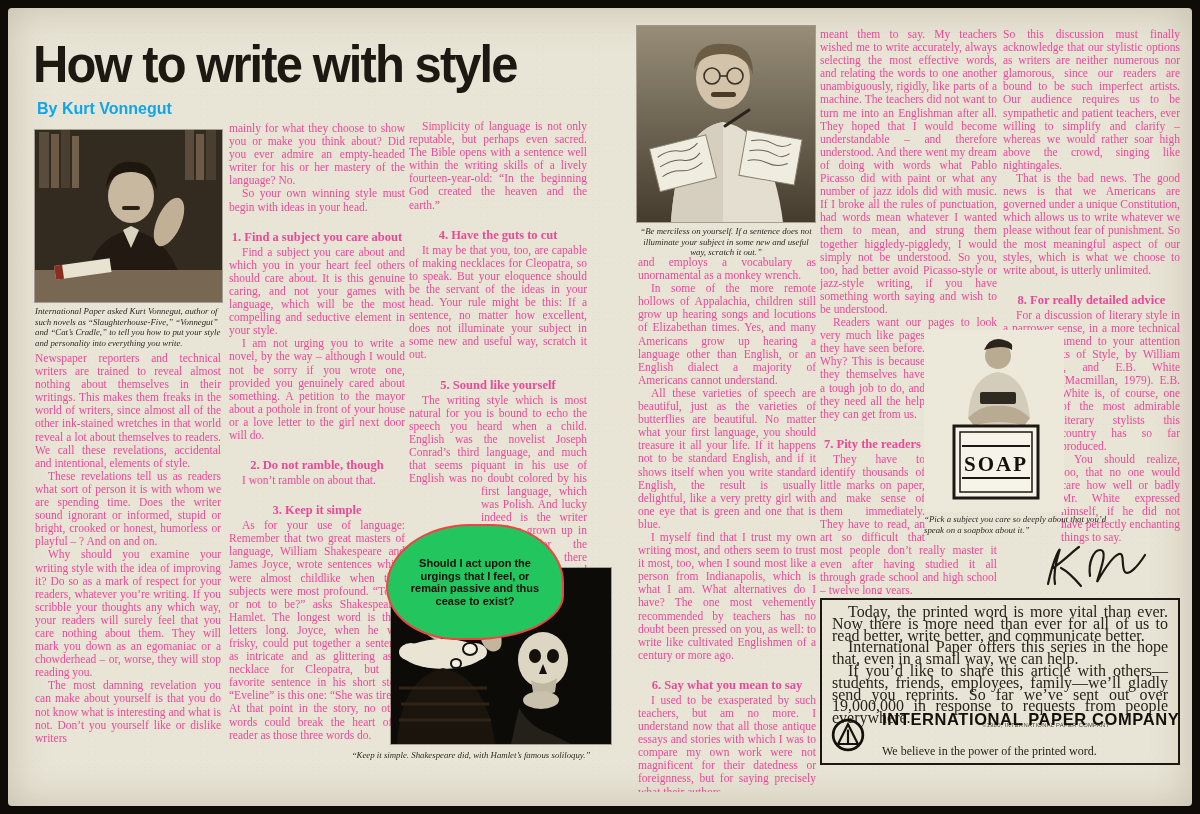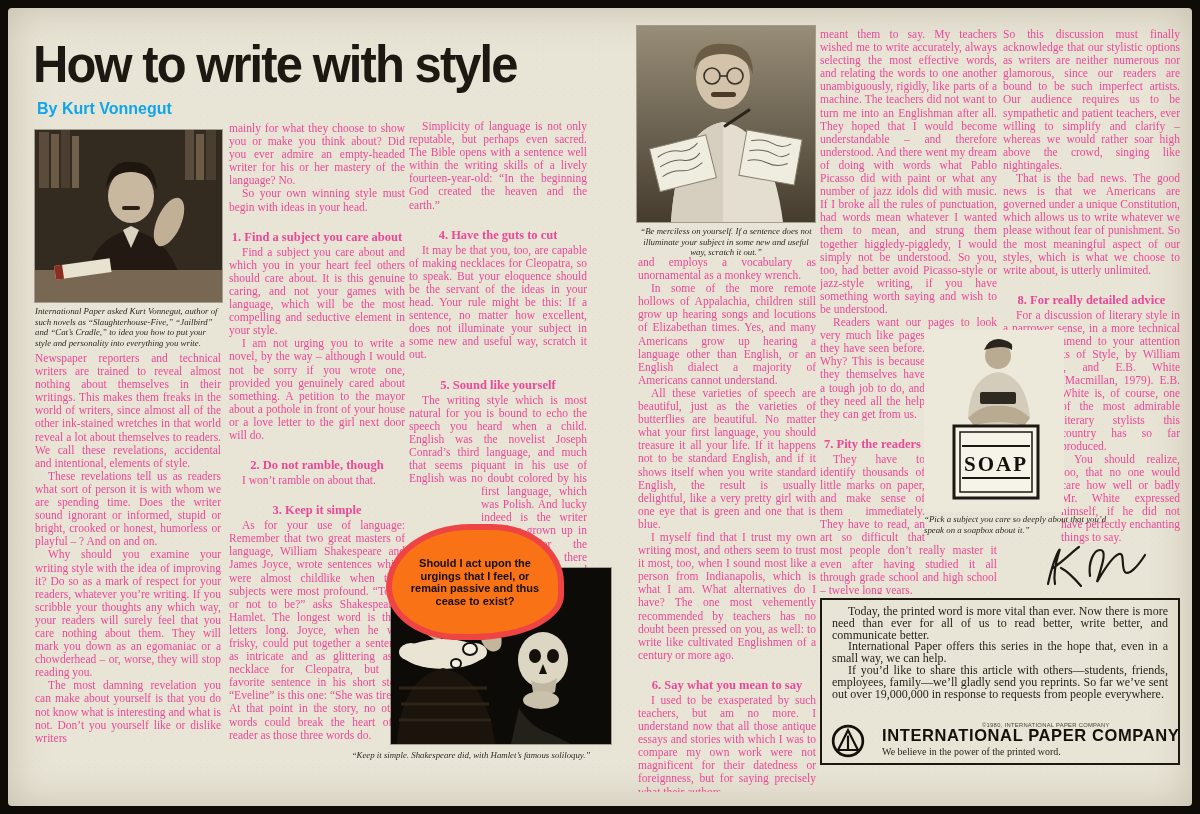--- a/index.html
+++ b/index.html
@@ -24,43 +24,43 @@
   #col5 .cut{float:right;clear:right;width:72px;height:206px;}
   #col6 .push{float:left;width:0;height:352px;}
   #col6 .cut{float:left;clear:left;width:58px;height:182px;}
   
   .caption{position:absolute;font-style:italic;font-size:8.8px;line-height:10.6px;color:#2e2820;}
   .caption.center{text-align:center;}
   
   .photo{position:absolute;overflow:hidden;box-shadow:0 0 0 1px rgba(40,30,20,.35);}
   .photo svg{display:block;}
   
-  .thought-bubble{position:absolute;left:386px;top:524px;width:178px;height:116px;background:#f97316;
-      border:6px solid #ef4444;border-radius:54% 46% 58% 46% / 62% 58% 44% 52%;
+  .thought-bubble{position:absolute;left:386px;top:524px;width:178px;height:116px;background:#22c55e;
+      border:2px solid #ef4444;border-radius:54% 46% 58% 46% / 62% 58% 44% 52%;
       display:flex;align-items:center;justify-content:center;text-align:center;
       font-family:"Liberation Sans",sans-serif;font-weight:bold;font-size:11px;line-height:12.5px;color:#14100c;
       padding:6px 14px;box-sizing:border-box;z-index:6;}
   .tb-dot{position:absolute;background:#f3f0e4;border:2px solid #171310;border-radius:50%;z-index:6;}
   .speech-bubble{position:absolute;left:64px;top:30px;width:52px;background:#f1eee2;border-radius:9px;
       padding:5px 3px;text-align:center;font-family:"Liberation Sans",sans-serif;font-weight:bold;
       font-size:10.5px;line-height:11.5px;color:#14100c;z-index:5;}
   .speech-bubble::after{content:"";position:absolute;right:-9px;bottom:8px;border:7px solid transparent;
       border-left-color:#f1eee2;}
   
   .signature{position:absolute;left:1038px;top:538px;z-index:4;}
   
   .footer-box{position:absolute;left:820px;top:598px;width:360px;height:167px;border:2px solid #1c1712;
       box-sizing:border-box;padding:6px 10px 4px;color:#29231b;}
-  .footer-box .para{font-size:12px;line-height:11.8px;text-indent:16px;text-align:justify;}
+  .footer-box .para{font-size:16px;line-height:11.8px;text-indent:16px;text-align:justify;}
   .copyright{position:absolute;left:160px;top:122px;font-size:5.8px;letter-spacing:.3px;color:#4a4336;
       font-family:"Liberation Sans",sans-serif;}
   .logo-row{position:absolute;left:8px;bottom:4px;display:flex;align-items:center;gap:16px;}
   .company{font-family:"Liberation Sans",sans-serif;font-weight:bold;font-size:16.5px;letter-spacing:.6px;
       color:#14100b;white-space:nowrap;}
-  .tagline{font-size:10px;color:#241f17;margin-top:1px;}
+  .tagline{font-size:12px;color:#241f17;margin-top:15px;}
 </style>
 </head>
 <body>
 
 <div id="ad">
   <div id="paper"></div>
 
   <div class="abs title" style="left:33px;top:34px;">How to write with style</div>
   <div class="abs byline" style="left:37px;top:100px;">By Kurt Vonnegut</div>
 
@@ -82,21 +82,21 @@
       <path d="M48 172 Q50 108 96 100 Q142 108 150 172 Z" fill="#221a12"></path>
       <polygon points="88,100 96,118 104,100 96,96" fill="#d9d3c2"></polygon>
       <ellipse cx="134" cy="92" rx="12" ry="26" fill="#c1b096" transform="rotate(24 134 92)"></ellipse>
       <rect x="0" y="140" width="187" height="32" fill="#776753"></rect>
       <g transform="rotate(-8 48 140)">
           <rect x="20" y="132" width="56" height="14" fill="#e8e2d1"></rect>
           <rect x="20" y="132" width="8" height="14" fill="#8a2e22"></rect>
         </g>
     </svg>
   </div>
-  <div class="caption" style="left:35px;top:306px;width:188px;">International Paper asked Kurt Vonnegut, author of such novels as “Slaughterhouse-Five,” “Jailbird” and “Cat’s Cradle,” to idea you how to put your style and personality into everything you write.</div>
+  <div class="caption" style="left:35px;top:306px;width:188px;">International Paper asked Kurt Vonnegut, author of such novels as “Slaughterhouse-Five,” “Vonnegut” and “Cat’s Cradle,” to tell you how to put your style and personality into everything you write.</div>
 
   <div id="col1" class="col" style="left:35px;top:352px;width:186px;height:438px;">
       <p class="para noindent">Newspaper reporters and technical writers are trained to reveal almost nothing about themselves in their writings. This makes them freaks in the world of writers, since almost all of the other ink-stained wretches in that world reveal a lot about themselves to readers. We call these revelations, accidental and intentional, elements of style.</p>
       <p class="para">These revelations tell us as readers what sort of person it is with whom we are spending time. Does the writer sound ignorant or informed, stupid or bright, crooked or honest, humorless or playful – ? And on and on.</p>
       <p class="para">Why should you examine your writing style with the idea of improving it? Do so as a mark of respect for your readers, whatever you’re writing. If you scribble your thoughts any which way, your readers will surely feel that you care nothing about them. They will mark you down as an egomaniac or a chowderhead – or, worse, they will stop reading you.</p>
       <p class="para">The most damning revelation you can make about yourself is that you do not know what is interesting and what is not. Don’t you yourself like or dislike writers</p>
     </div>
   <div id="col2" class="col" style="left:229px;top:122px;width:176px;height:668px;">
       <p class="para noindent">mainly for what they choose to show you or make you think about? Did you ever admire an empty-headed writer for his or her mastery of the language? No.</p>
       <p class="para">So your own winning style must begin with ideas in your head.</p>

